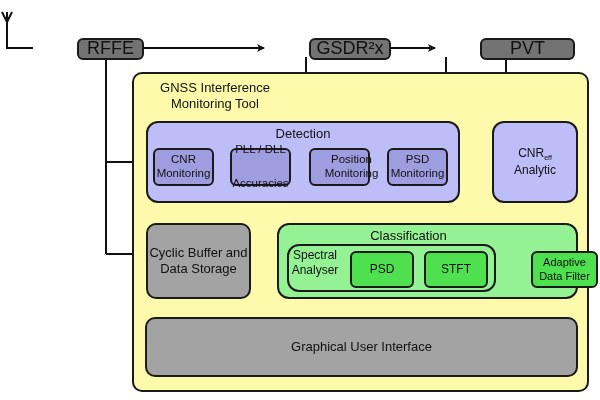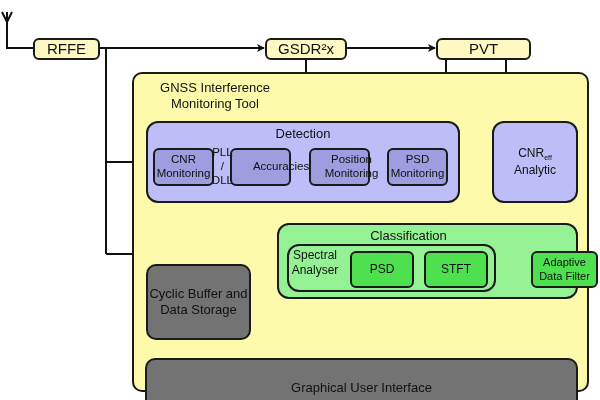--- a/index.html
+++ b/index.html
@@ -1,26 +1,26 @@
 <!DOCTYPE html>
 <html><head>
 <meta charset="utf-8">
 <style>
   html, body { margin:0; padding:0; background:#ffffff; }
   body { width:600px; height:400px; position:relative; overflow:hidden;
          font-family:"Liberation Sans", sans-serif; color:#111; }
   .box { position:absolute; box-sizing:border-box; border:2px solid #1a1a1a;
          display:flex; align-items:center; justify-content:center; text-align:center;
          line-height:1.2; }
-  .pink { background:#fef9c3; border-radius:6px; font-size:15px; }
+  .pink { background:#737373; border-radius:6px; font-size:18px;margin-left:44px; }
   .tool { background:#fdfbab; border-radius:10px; }
   .det { background:#bdbdf7; border-radius:12px; }
   .detsub { background:#9d9de0; border-radius:6px; font-size:11.5px; }
   .cnreff { background:#bdbdf7; border-radius:12px; font-size:12px; }
-  .orange { background:#737373; border-radius:10px; font-size:13px;margin-top:41px; }
+  .orange { background:#a3a3a3; border-radius:10px; font-size:13px; }
   .cls { background:#94f294; border-radius:12px; }
   .spec { background:#94f294; border-radius:12px; }
   .greenbox { background:#4fe04f; border-radius:6px; font-size:12px; }
   .title { position:absolute; font-size:13px; text-align:center; line-height:1.25; }
   svg.wires { position:absolute; left:0; top:0; width:600px; height:400px; pointer-events:none; }
   sub { font-size:7px; }
 </style>
 </head>
 <body>
 
@@ -66,21 +66,21 @@
   <div>Monitoring Tool</div>
 </div>
 
 <div class="box det" style="left:146px;top:121px;width:314px;height:82px;"></div>
 <div class="title" style="left:146px;top:126px;width:314px;">Detection</div>
 
 <div class="box detsub" style="left:153px;top:148px;width:61px;height:38px;flex-direction:column;">
   <div>CNR</div>
   <div>Monitoring</div>
 </div>
-<div class="box detsub" style="left:230px;top:148px;width:61px;height:38px;flex-direction:row;gap:20px;">
+<div class="box detsub" style="left:230px;top:148px;width:61px;height:38px;flex-direction:column;gap:20px;">
   <div>PLL / DLL</div>
   <div>Accuracies</div>
 </div>
 <div class="box detsub" style="left:309px;top:148px;width:61px;height:38px;flex-direction:column;padding-left:24px;">
   <div>Position</div>
   <div>Monitoring</div>
 </div>
 <div class="box detsub" style="left:387px;top:148px;width:61px;height:38px;flex-direction:column;">
   <div>PSD</div>
   <div>Monitoring</div>

